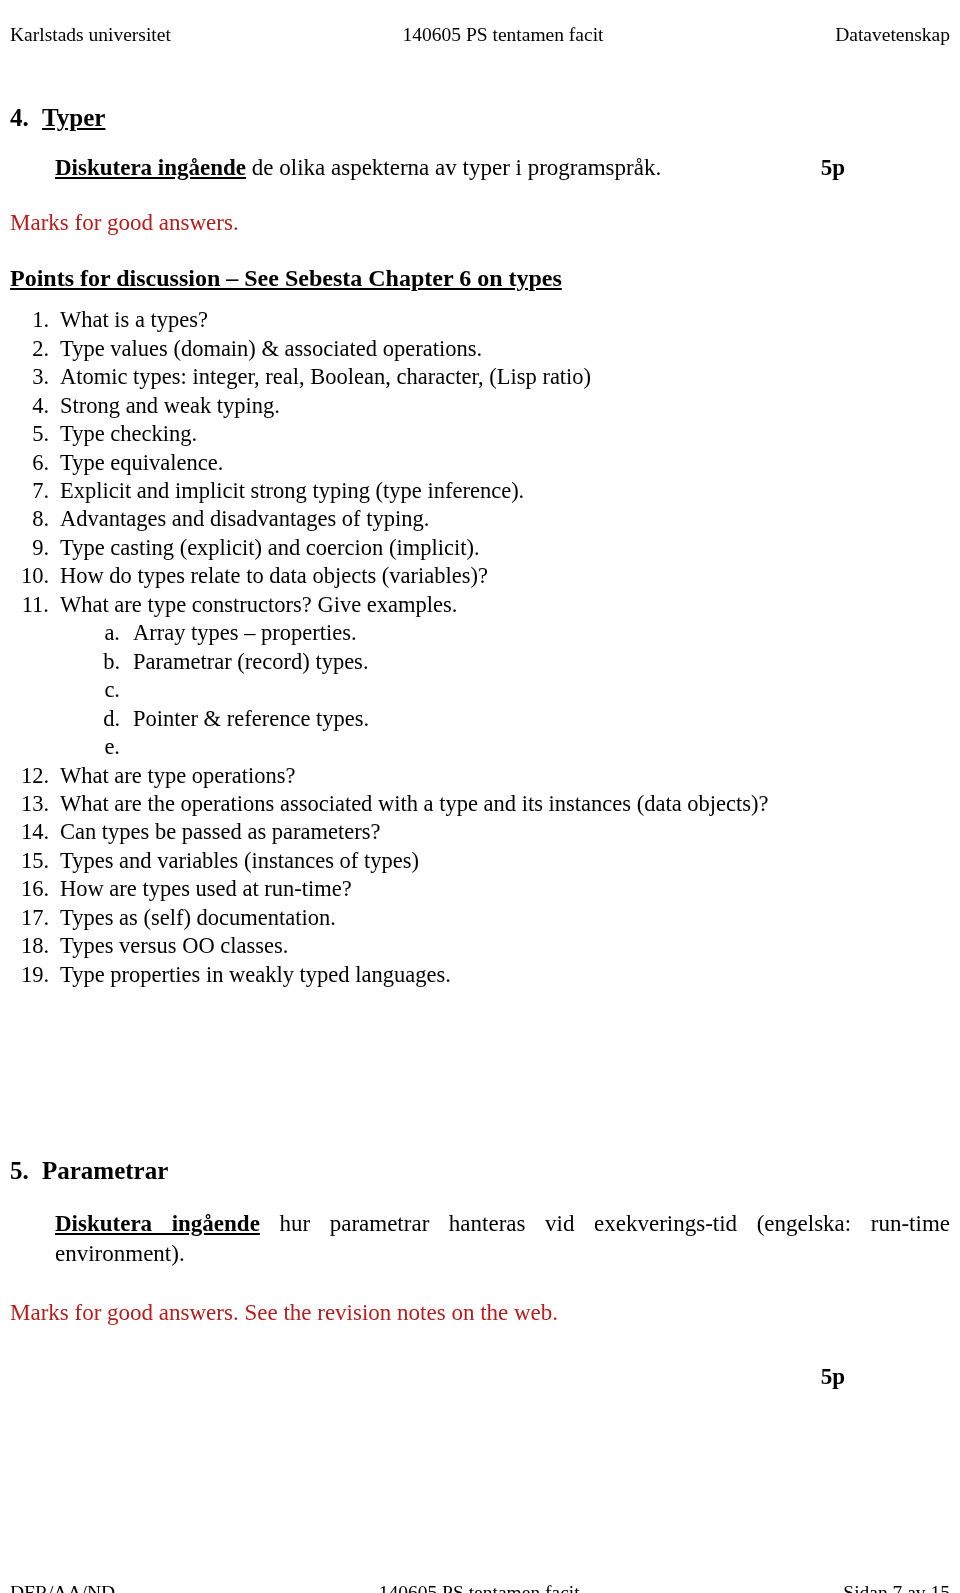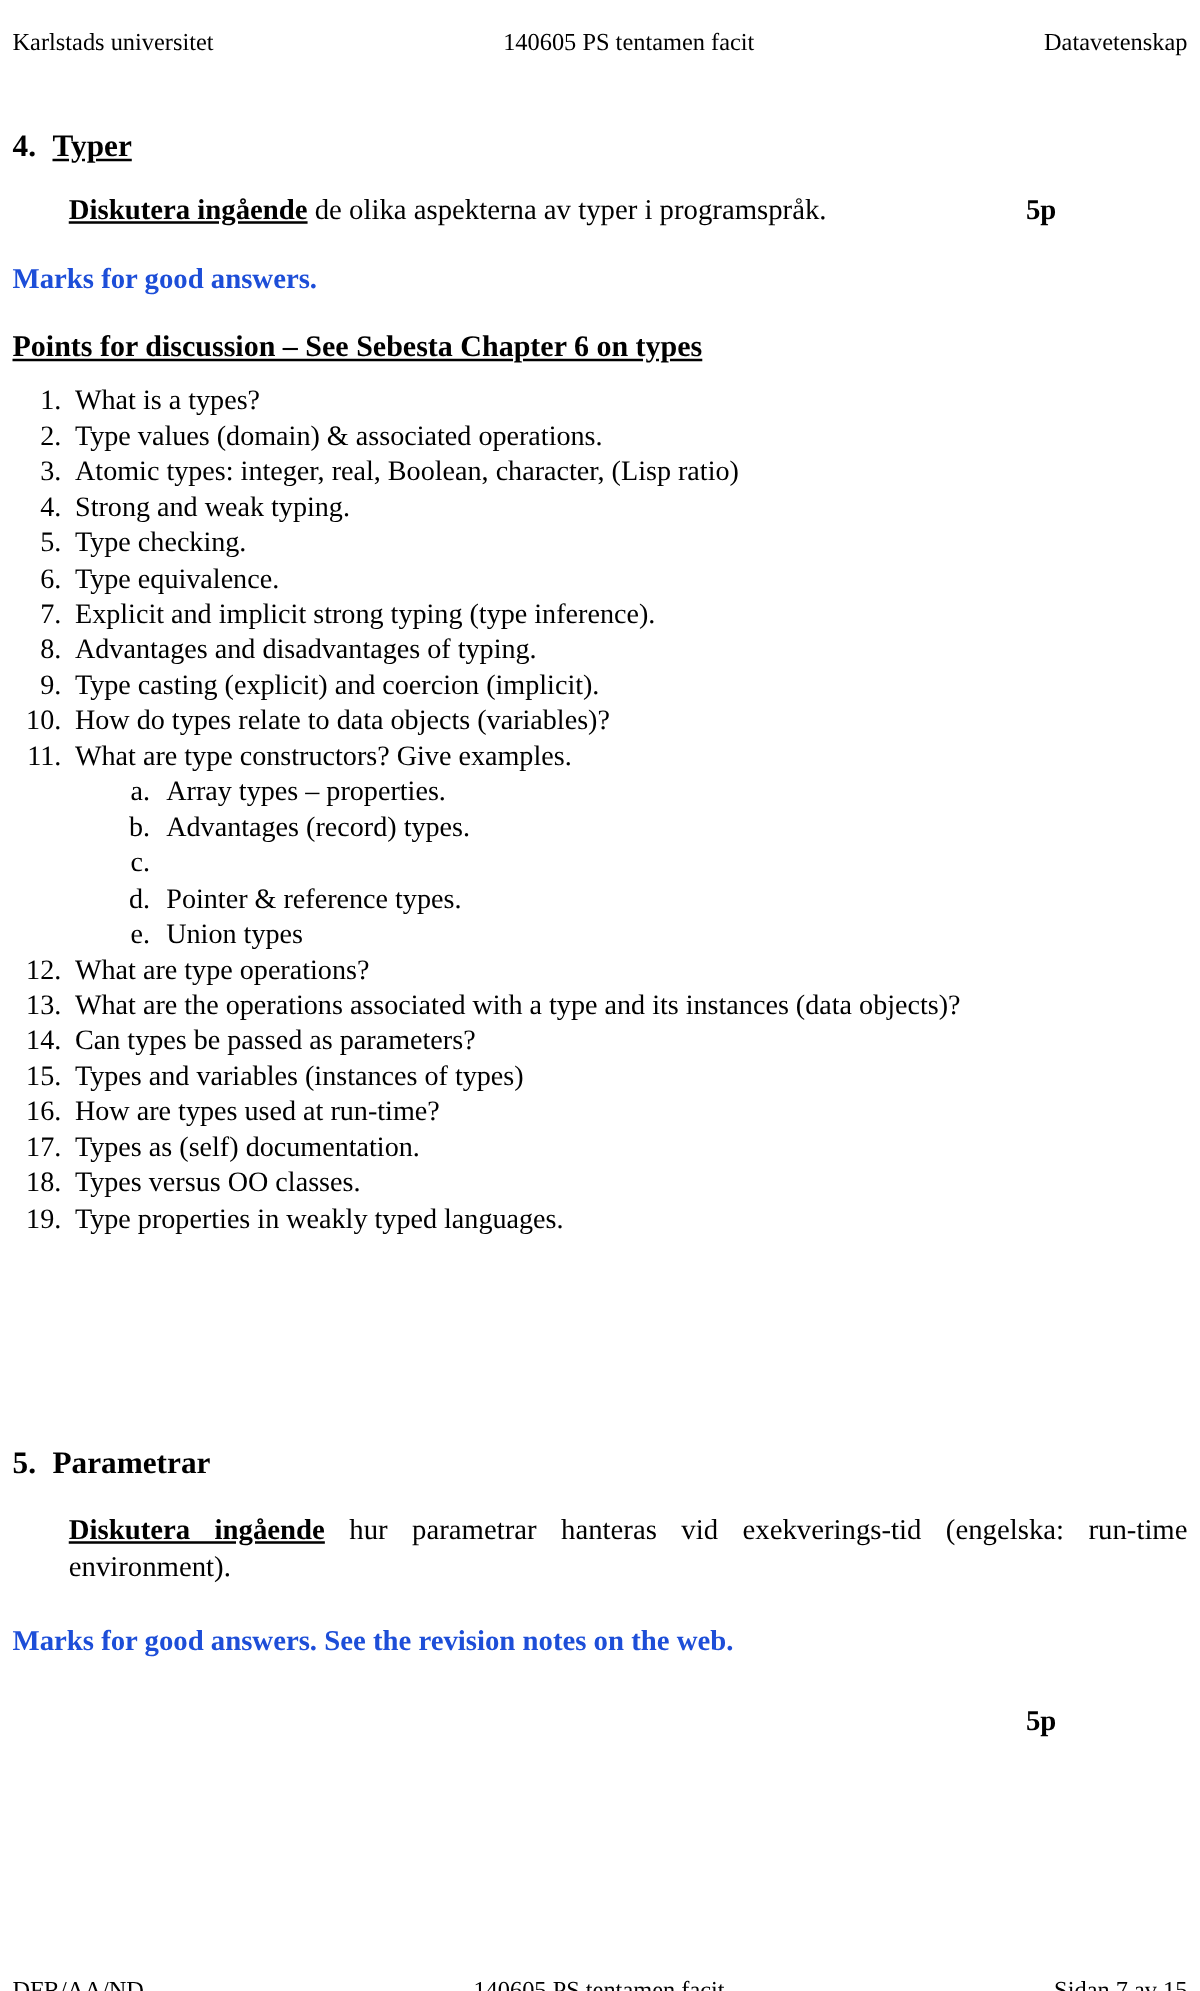--- a/index.html
+++ b/index.html
@@ -97,22 +97,22 @@
     padding-right: 105px;
     white-space: nowrap;
   }
   .bold-ul {
     font-weight: bold;
     text-decoration: underline;
   }
 
   
   .red-note {
-    color: #1d4ed8;
-    font-weight: bold;
+    color: #b91c1c;
+    font-weight: normal;
     font-size: 23px;
     line-height: 1.25;
   }
   .red-note-1 { margin-top: 26px; }
   .red-note-2 { margin-top: 30px; }
 
   
   .points-lead {
     margin-top: 26px;
     font-size: 24px;
@@ -260,32 +260,31 @@
         </li>
       </ol>
 
       <ol class="sublist">
         <li>
           <span class="marker">a.</span>
           <span class="item-text">Array types – properties.</span>
         </li>
         <li>
           <span class="marker">b.</span>
-          <span class="item-text">Advantages (record) types.</span>
+          <span class="item-text">Parametrar (record) types.</span>
         </li>
         <li>
           <span class="marker">c.</span>
         </li>
         <li>
           <span class="marker">d.</span>
           <span class="item-text">Pointer &amp; reference types.</span>
         </li>
         <li>
           <span class="marker">e.</span>
-          <span class="item-text">Union types</span>
         </li>
       </ol>
 
       <ol class="olist" style="margin-top:0;">
         <li>
           <span class="marker">12.</span>
           <span class="item-text">What are type operations?</span>
         </li>
         <li>
           <span class="marker">13.</span>

